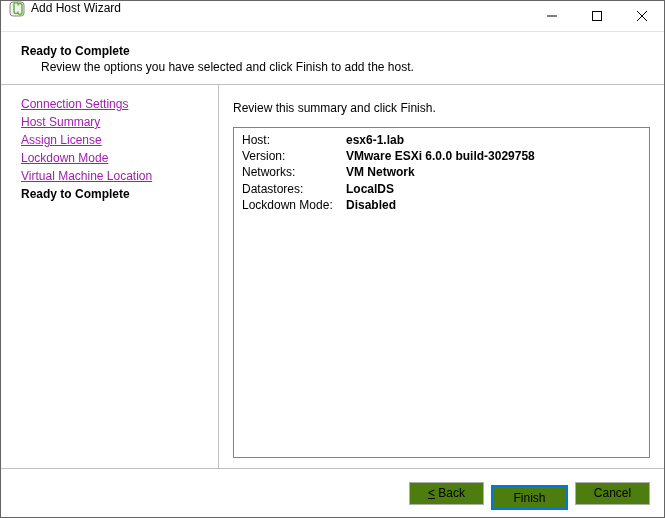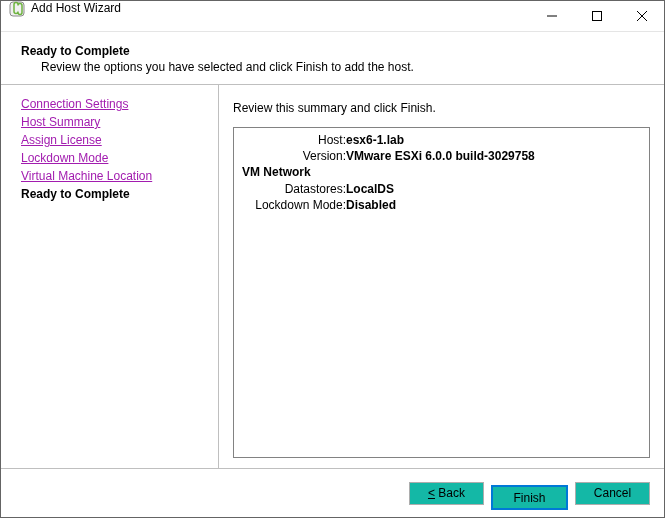--- a/index.html
+++ b/index.html
@@ -113,40 +113,39 @@
     overflow: auto;
     font-size: 12px;
   }
   .summary-row {
     display: flex;
     line-height: 1.35;
   }
   .summary-label {
     width: 104px;
     flex: 0 0 auto;
-    text-align: right;
   }
   .summary-value {
     flex: 1 1 auto;
     font-weight: bold;
   }
 
   .footer {
     height: 48px;
     display: flex;
     align-items: center;
     justify-content: flex-end;
     padding: 0 14px;
     gap: 8px;
   }
   .btn {
     min-width: 75px;
     height: 23px;
     border: 1px solid #adadad;
-    background: #14b8a6;
+    background: #4d7c0f;
     font-family: inherit;
     font-size: 12px;
     cursor: pointer;
     padding: 0 10px;
   }
   .btn.default {
     border: 1px solid #0078d7;
     outline: 1px solid #0078d7;
     margin-top: 9px;
   }
@@ -207,20 +206,21 @@
       <div class="summary-box" id="summary-box">
           <div class="summary-row">
             <div class="summary-label">Host:</div>
             <div class="summary-value">esx6-1.lab</div>
           </div>
           <div class="summary-row">
             <div class="summary-label">Version:</div>
             <div class="summary-value">VMware ESXi 6.0.0 build-3029758</div>
           </div>
           <div class="summary-row">
+            <div class="summary-label">Networks:</div>
             <div class="summary-value">VM Network</div>
           </div>
           <div class="summary-row">
             <div class="summary-label">Datastores:</div>
             <div class="summary-value">LocalDS</div>
           </div>
           <div class="summary-row">
             <div class="summary-label">Lockdown Mode:</div>
             <div class="summary-value">Disabled</div>
           </div>

